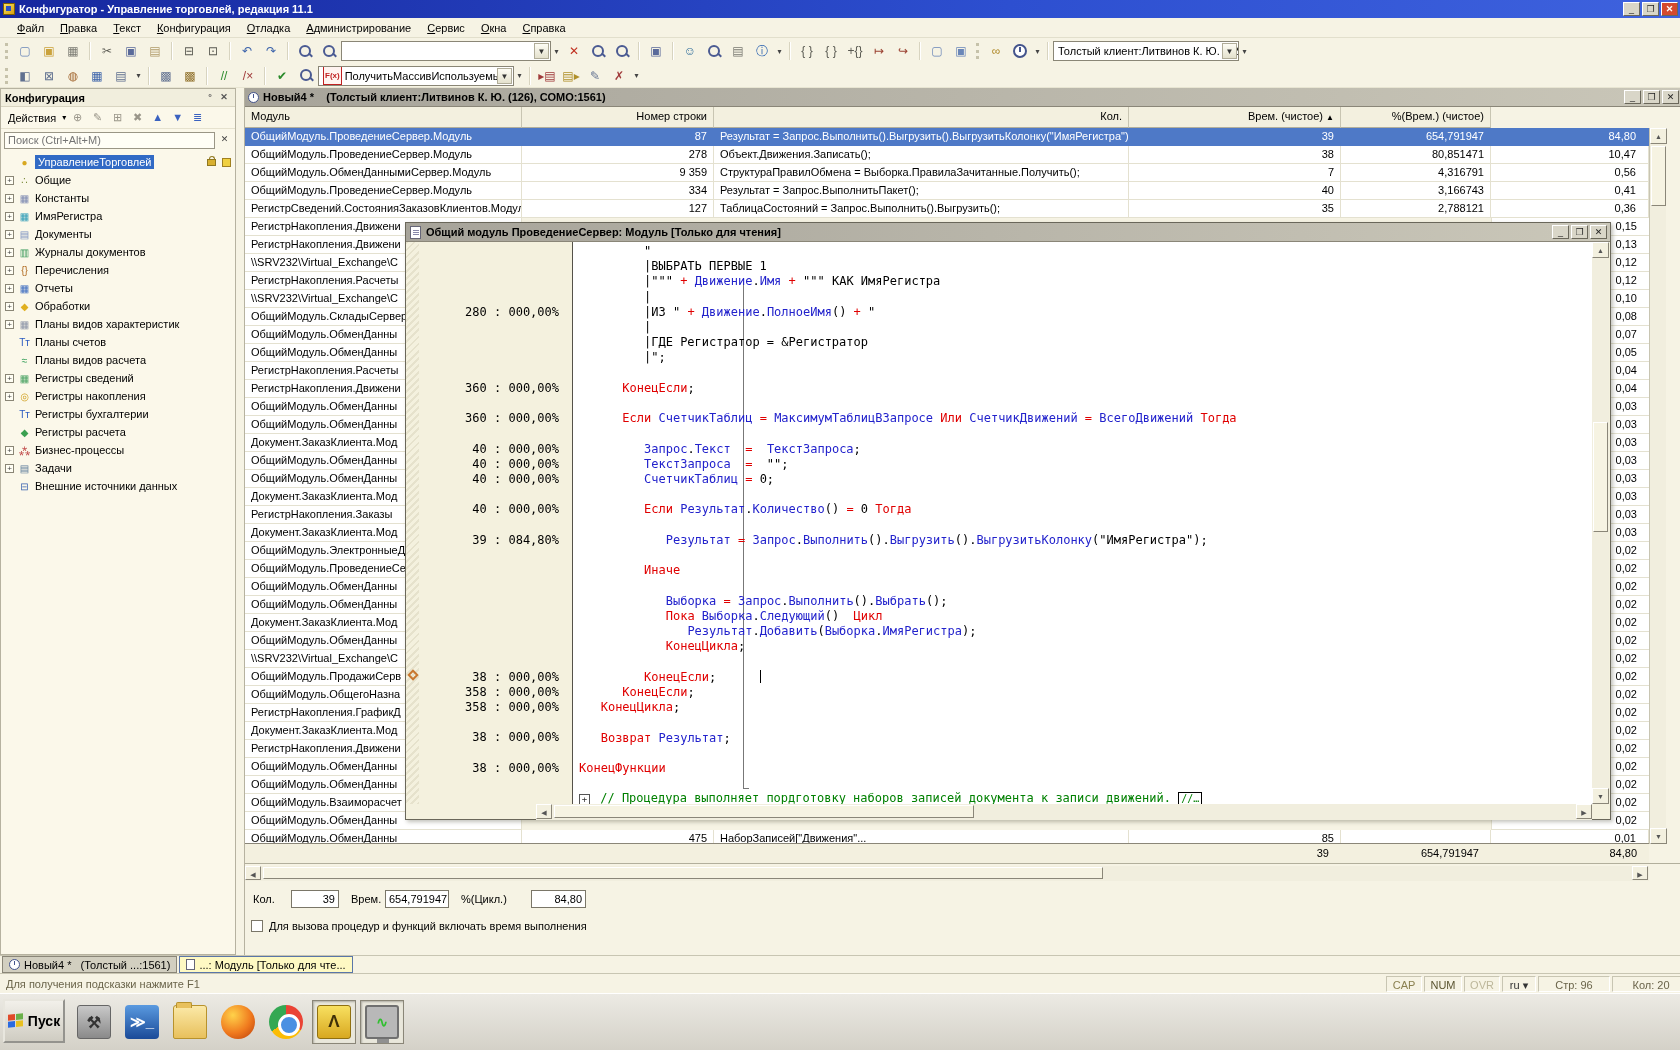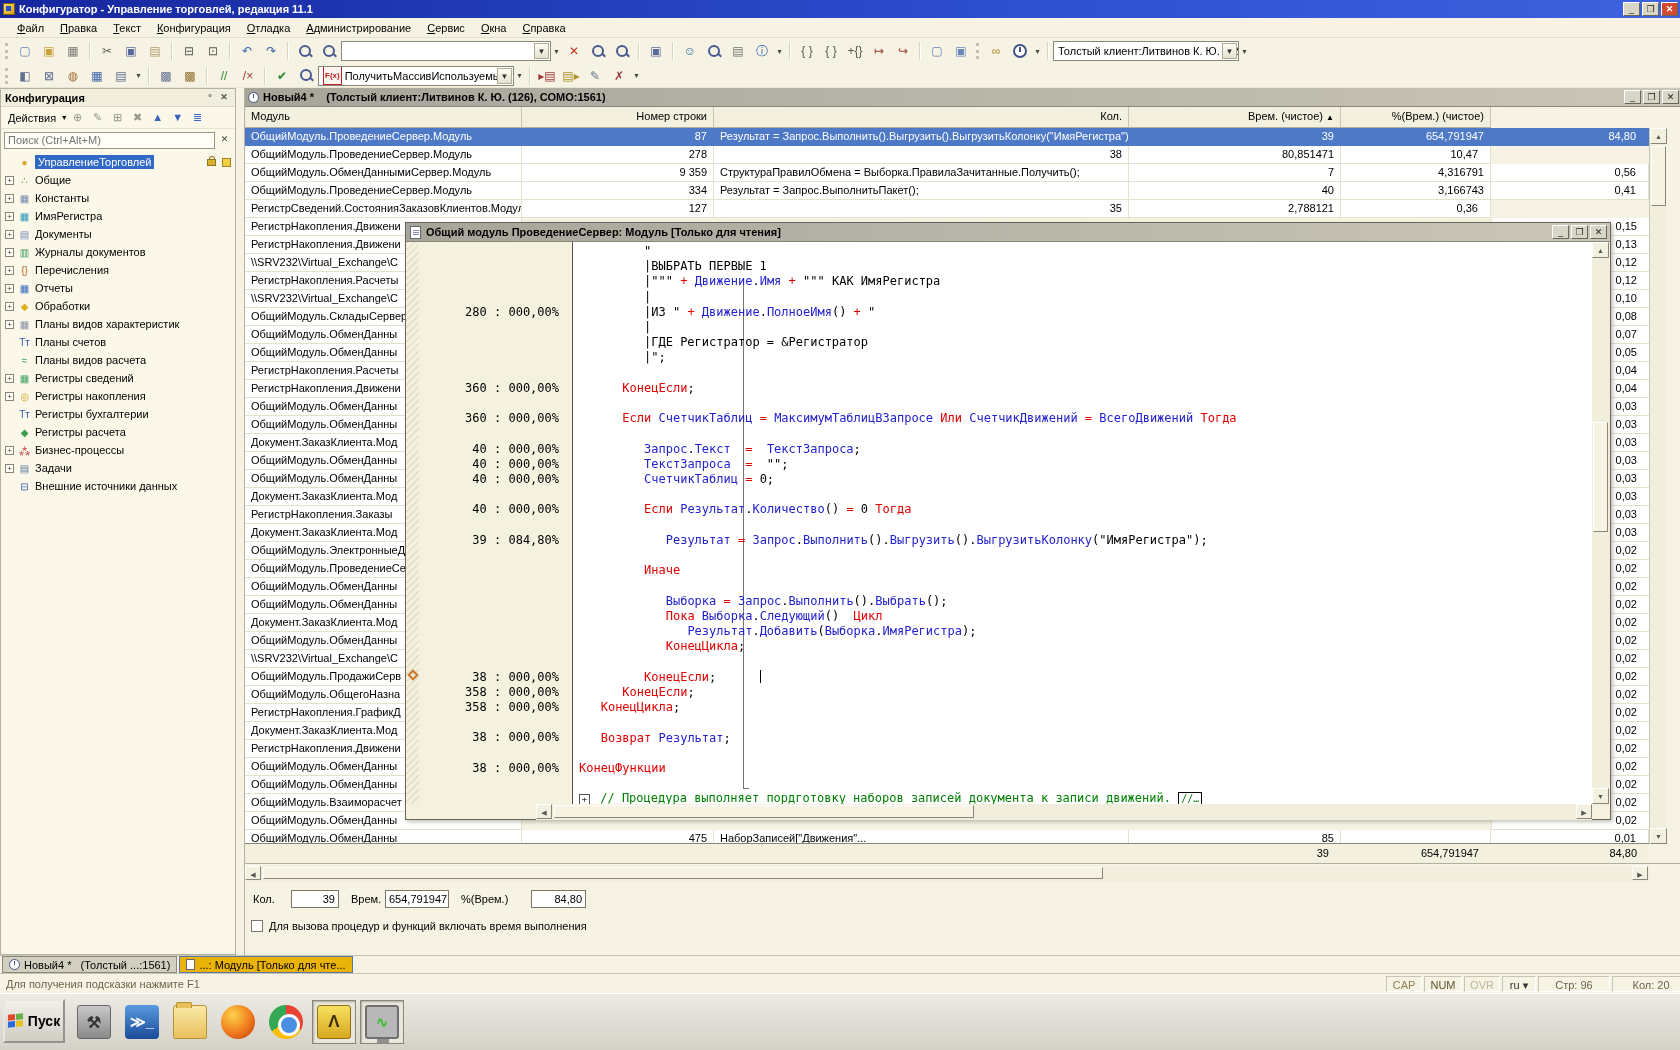--- a/index.html
+++ b/index.html
@@ -98,21 +98,21 @@
   
   #botpanel{position:absolute;left:0;top:775px;width:1436px;height:92px;background:#f6f3e4;border-top:1px solid #b2af9c}
   #phscroll{position:absolute;left:0;top:2px;width:1404px;height:15px;background:#f1eede}
   .fldlbl{position:absolute;top:29px}
   .fld{position:absolute;top:26px;height:18px;background:#fff;border:1px solid #7a7668;text-align:right;padding:2px 3px;overflow:hidden;white-space:nowrap}
   #chkrow{position:absolute;left:6px;top:56px;display:flex;align-items:center;gap:6px}
   .chk{width:12px;height:12px;background:#fff;border:1px solid #7a7668}
   
   #tabsbar{position:absolute;left:0;top:955px;width:1680px;height:18px;background:#f6f3e4;border-top:1px solid #c8c5b2;display:flex;align-items:flex-end;padding-left:2px;gap:2px}
   .mtab{height:17px;display:flex;align-items:center;gap:4px;padding:0 6px;border:1px solid #8a8678;background:#d2cfc0;white-space:pre;overflow:hidden}
-  .mtab.active{background:#eab308;border-color:#5a76a8}
+  .mtab.active{background:#fef9c3;border-color:#5a76a8}
   .clockmini{width:11px;height:11px;border:1px solid #44548c;border-radius:50%;background:#fff;position:relative;flex:none}
   .clockmini::after{content:"";position:absolute;left:4px;top:1px;width:1px;height:4px;background:#44548c}
   .docmini{width:9px;height:11px;background:#fff;border:1px solid #667;flex:none}
   #statusbar{position:absolute;left:0;top:973px;width:1680px;height:20px;background:#f6f3e4;border-top:1px solid #c8c5b2;color:#6a644a}
   #statusbar .hint{position:absolute;left:6px;top:4px}
   .scell{position:absolute;top:2px;height:16px;border:1px solid;border-color:#c8c5b2 #fff #fff #c8c5b2;padding:2px 5px;text-align:center}
   #taskbar{position:absolute;left:0;top:993px;width:1680px;height:57px;background:linear-gradient(#eceae4,#d4d1c8);border-top:1px solid #fff}
   #startbtn{position:absolute;left:3px;top:5px;width:62px;height:44px;background:linear-gradient(#f2f0ea,#cfccc2);border:2px outset #e8e6de;display:flex;align-items:center;justify-content:center;gap:4px;font-weight:bold;font-size:14px}
   .flag{width:16px;height:14px;display:grid;grid-template-columns:7px 7px;grid-template-rows:6px 6px;gap:1px;transform:skewY(-6deg)}
   .flag i{display:block}
@@ -412,20 +412,21 @@
           <span class="cell">ОбщийМодуль.ПроведениеСервер.Модуль</span>
           <span class="cell num">87</span>
           <span class="cell">Результат = Запрос.Выполнить().Выгрузить().ВыгрузитьКолонку("ИмяРегистра");</span>
           <span class="cell num">39</span>
           <span class="cell num">654,791947</span>
           <span class="cell num" style="padding-right:12px">84,80</span>
         </div>
         <div class="grid-row" style="top:58px">
           <span class="cell">ОбщийМодуль.ПроведениеСервер.Модуль</span>
           <span class="cell num">278</span>
+          <span class="cell">Объект.Движения.Записать();</span>
           <span class="cell num">38</span>
           <span class="cell num">80,851471</span>
           <span class="cell num" style="padding-right:12px">10,47</span>
         </div>
         <div class="grid-row" style="top:76px">
           <span class="cell">ОбщийМодуль.ОбменДаннымиСервер.Модуль</span>
           <span class="cell num">9 359</span>
           <span class="cell">СтруктураПравилОбмена = Выборка.ПравилаЗачитанные.Получить();</span>
           <span class="cell num">7</span>
           <span class="cell num">4,316791</span>
@@ -435,20 +436,21 @@
           <span class="cell">ОбщийМодуль.ПроведениеСервер.Модуль</span>
           <span class="cell num">334</span>
           <span class="cell">Результат = Запрос.ВыполнитьПакет();</span>
           <span class="cell num">40</span>
           <span class="cell num">3,166743</span>
           <span class="cell num" style="padding-right:12px">0,41</span>
         </div>
         <div class="grid-row" style="top:112px">
           <span class="cell">РегистрСведений.СостоянияЗаказовКлиентов.Модул...</span>
           <span class="cell num">127</span>
+          <span class="cell">ТаблицаСостояний = Запрос.Выполнить().Выгрузить();</span>
           <span class="cell num">35</span>
           <span class="cell num">2,788121</span>
           <span class="cell num" style="padding-right:12px">0,36</span>
         </div>
       </div>
     <div id="sidemods">
         <div class="siderow" style="top:130px">РегистрНакопления.Движени</div>
         <div class="siderow" style="top:148px">РегистрНакопления.Движени</div>
         <div class="siderow" style="top:166px">\\SRV232\Virtual_Exchange\C</div>
         <div class="siderow" style="top:184px">РегистрНакопления.Расчеты</div>
@@ -590,21 +592,21 @@
     <div id="botpanel">
       <div id="phscroll">
         <span class="sbtn" style="left:0;top:0;width:16px;height:14px">◀</span>
         <span class="sthumb" style="left:18px;top:1px;height:12px;width:840px"></span>
         <span class="sbtn" style="left:1387px;top:0;width:16px;height:14px">▶</span>
       </div>
       <span class="fldlbl" style="left:8px">Кол.</span>
       <span class="fld" style="left:46px;width:48px">39</span>
       <span class="fldlbl" style="left:106px">Врем.</span>
       <span class="fld" style="left:140px;width:64px">654,791947</span>
-      <span class="fldlbl" style="left:216px">%(Врем.)</span>
+      <span class="fldlbl" style="left:216px">%(Цикл.)</span>
       <span class="fld" style="left:286px;width:55px">84,80</span>
       <div id="chkrow">
         <span class="chk"></span>
         <span>Для вызова процедур и функций включать время выполнения</span>
       </div>
     </div>
   </div>
 
   <div id="tabsbar">
       <span class="mtab"><span class="clockmini"></span><span>Новый4 *   (Толстый ...:1561)</span></span>

